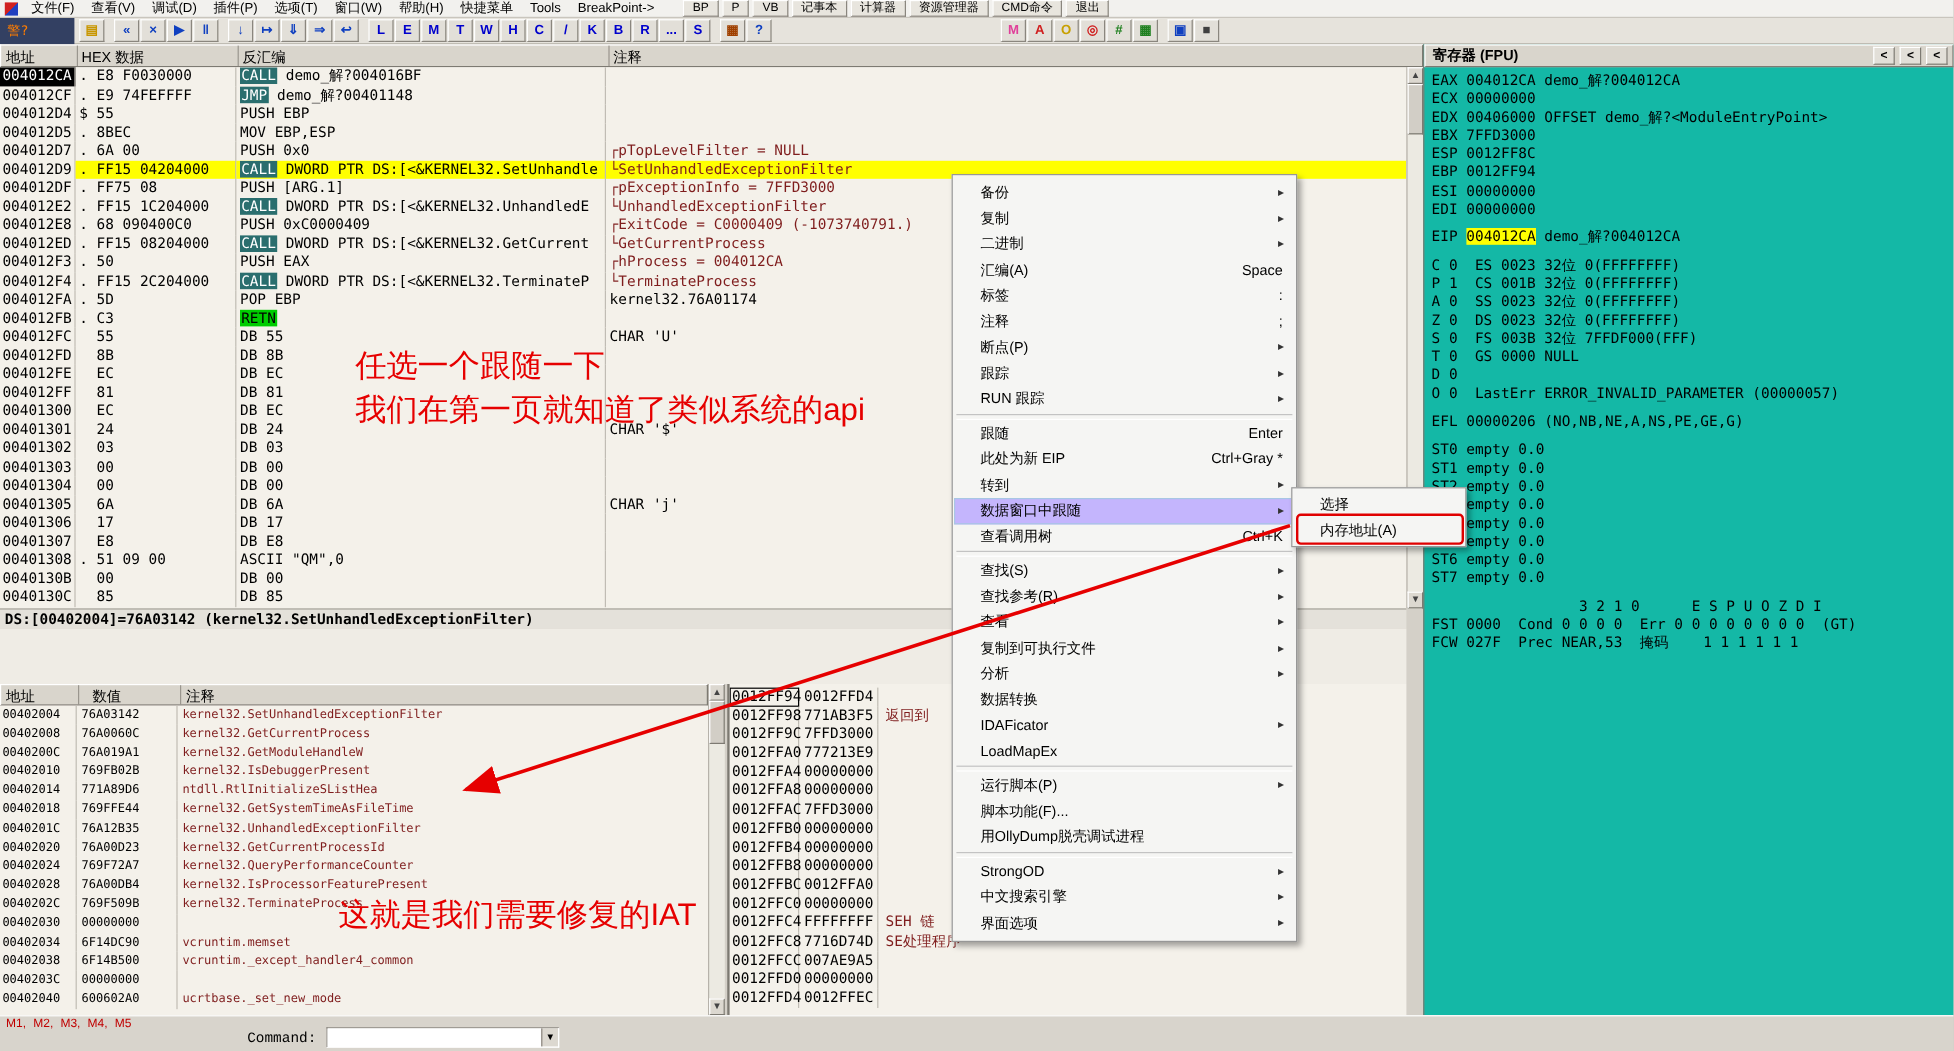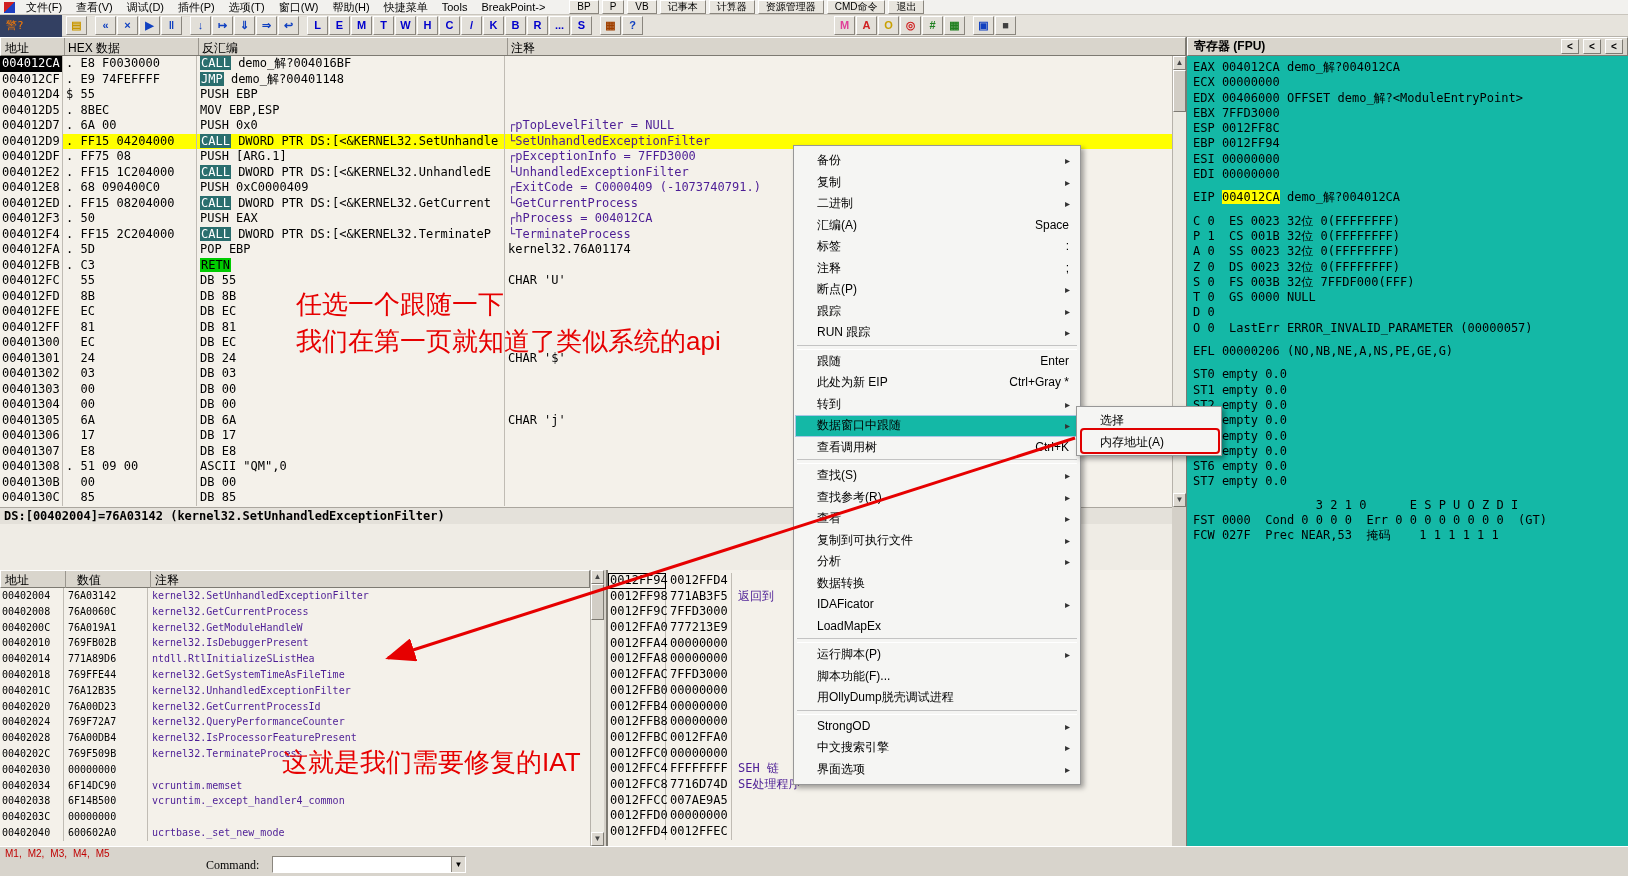--- a/index.html
+++ b/index.html
@@ -25,21 +25,21 @@
 .dbody{position:absolute;left:0;top:56px;width:1172px;height:451px;background:#f4f1ea;overflow:hidden}
 .drow{height:15.5px;display:flex;white-space:pre;font-size:12px;line-height:15.5px}
 .c-addr{width:63px;padding-left:2px;border-right:1px solid #c0bcb4;flex:none}
 .c-hex{width:134px;padding-left:3px;border-right:1px solid #c0bcb4;flex:none;overflow:hidden}
 .c-asm{width:308px;padding-left:3px;border-right:1px solid #c0bcb4;flex:none;overflow:hidden}
 .c-cmt{flex:1;padding-left:3px;overflow:hidden}
 .sel{background:#000;color:#fff}
 .yel .c-hex,.yel .c-asm,.yel .c-cmt{background:#ffff00}
 .mn-call{background:#2a6e6e;color:#fff;padding:0 1px}
 .mn-ret{background:#00cc00;color:#000;padding:0 1px}
-.red{color:#4c1d95}
+.red{color:#7f1d1d}
 .statusline{position:absolute;left:0;top:507px;width:1172px;height:17px;background:#e4e1da;border-top:1px solid #aaa69e;font-family:"DejaVu Sans Mono",monospace;font-weight:bold;font-size:12px;line-height:16px;padding-left:4px;white-space:pre}
 .dfiller{position:absolute;left:0;top:524px;width:1172px;height:46px;background:#efece5}
 
 .vscroll{position:absolute;background:#eceae2;border-left:1px solid #b6b2aa}
 .sb-btn{position:absolute;left:0;width:100%;height:14px;background:#dcd8d0;border:1px solid;border-color:#fff #7d7a72 #7d7a72 #fff;font-size:8px;text-align:center;line-height:12px;color:#444}
 .sb-thumb{position:absolute;left:0;width:100%;background:#d2cec6;border:1px solid;border-color:#fff #7d7a72 #7d7a72 #fff}
 
 .dumphead{position:absolute;left:0;top:570px;width:590px;height:18px;background:#d9d5cc;border:1px solid;border-color:#fff #7d7a72 #7d7a72 #fff}
 .dumphead span{position:absolute;top:1px}
 .dumpbody{position:absolute;left:0;top:588px;width:590px;height:258px;background:#f4f1ea;overflow:hidden}
@@ -59,28 +59,28 @@
 .regtitle{height:19px;background:#d9d5cc;border:1px solid;border-color:#fff #7d7a72 #7d7a72 #fff;display:flex;align-items:center;padding-left:6px;font-weight:bold}
 .rt-btn{width:18px;height:15px;margin-left:4px;border:1px solid;border-color:#fff #7d7a72 #7d7a72 #fff;background:#e2dfd8;text-align:center;line-height:13px;font-size:10px}
 .rt-sp{flex:1}
 .rlines{padding:4px 0 0 6px}
 .reg-line{height:15.3px;line-height:15.3px;font-size:12px;white-space:pre}
 .reg-gap{height:8px}
 .hlyel{background:#ffff00}
 
 .bottombar{position:absolute;left:0;top:846px;width:1628px;height:30px;background:#d8d4cc;border-top:1px solid #fff}
 .mtabs{position:absolute;left:5px;top:1px;display:flex;gap:6px;font-size:10px;color:#c00000}
-.cmdlabel{position:absolute;left:206px;top:11px;font-family:Liberation Serif, serif;font-size:12px}
+.cmdlabel{position:absolute;left:206px;top:11px;font-family:Liberation Mono, monospace;font-size:12px}
 .cmdbox{position:absolute;left:272px;top:9px;width:194px;height:17px;background:#fff;border:1px solid;border-color:#8a867e #fff #fff #8a867e;display:flex}
 .cmdbox input{flex:1;border:none;outline:none;font-size:12px;font-family:"DejaVu Sans Mono",monospace;padding:0 2px}
 .cmddrop{width:14px;background:#dcd8d0;border-left:1px solid #8a867e;font-size:8px;text-align:center;line-height:15px}
 
 .cmenu{position:absolute;left:793px;top:145px;width:288px;background:#f5f5f3;border:1px solid #979797;box-shadow:3px 3px 5px rgba(0,0,0,.35);padding:4px 1px;z-index:50;font-size:12px}
 .cm-item{height:21.5px;line-height:21.5px;padding-left:22px;position:relative;display:flex;align-items:center}
-.cm-hl{background:#14b8a6;outline:1px solid #a8c6e4;outline-offset:-1px}
+.cm-hl{background:#c4b5fd;outline:1px solid #a8c6e4;outline-offset:-1px}
 .cm-label{flex:1;white-space:nowrap}
 .cm-sc{padding-right:10px;white-space:nowrap}
 .cm-arrow{position:absolute;right:9px;top:0;font-size:10px;color:#333}
 .cm-sep{height:5px;margin:1px 2px;border-top:1px solid #c3c3c3;border-bottom:1px solid #fff}
 .smenu{position:absolute;left:1076px;top:406px;width:146px;background:#f5f5f3;border:1px solid #979797;box-shadow:3px 3px 5px rgba(0,0,0,.35);padding:2px 1px;z-index:55;font-size:12px}
 .sm-item{height:22px;line-height:22px;padding-left:22px;white-space:nowrap}
 .redbox{position:absolute;left:1080px;top:428px;width:140px;height:26px;border:2px solid #e00000;border-radius:4px;z-index:60;pointer-events:none}
 
 .note{position:absolute;color:#e60000;font-size:26px;line-height:37px;z-index:40;white-space:nowrap}
 .arrowsvg{position:absolute;left:0;top:0;width:1628px;height:876px;z-index:70;pointer-events:none}

